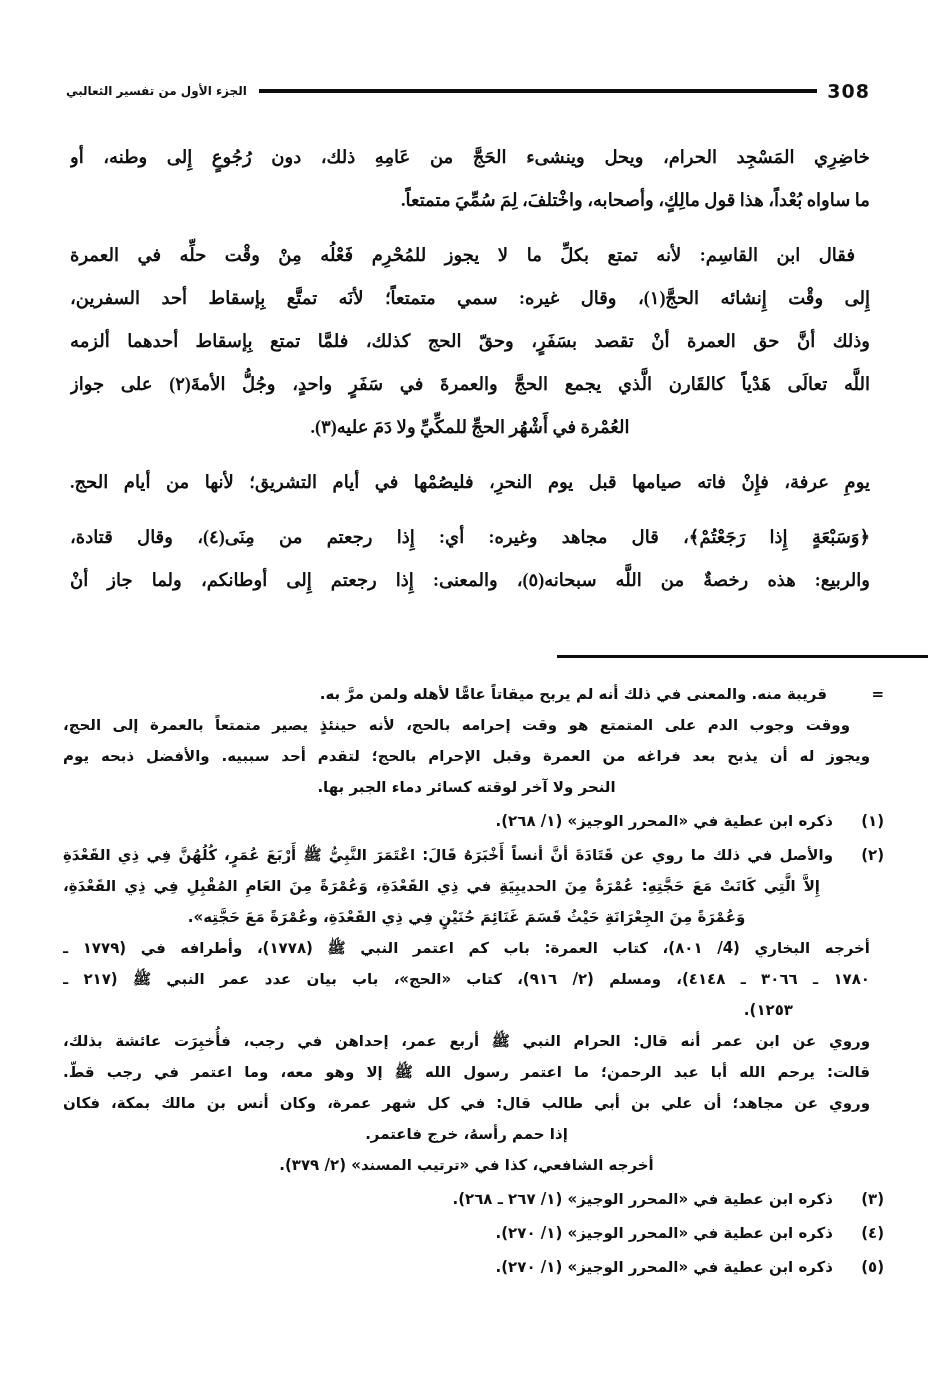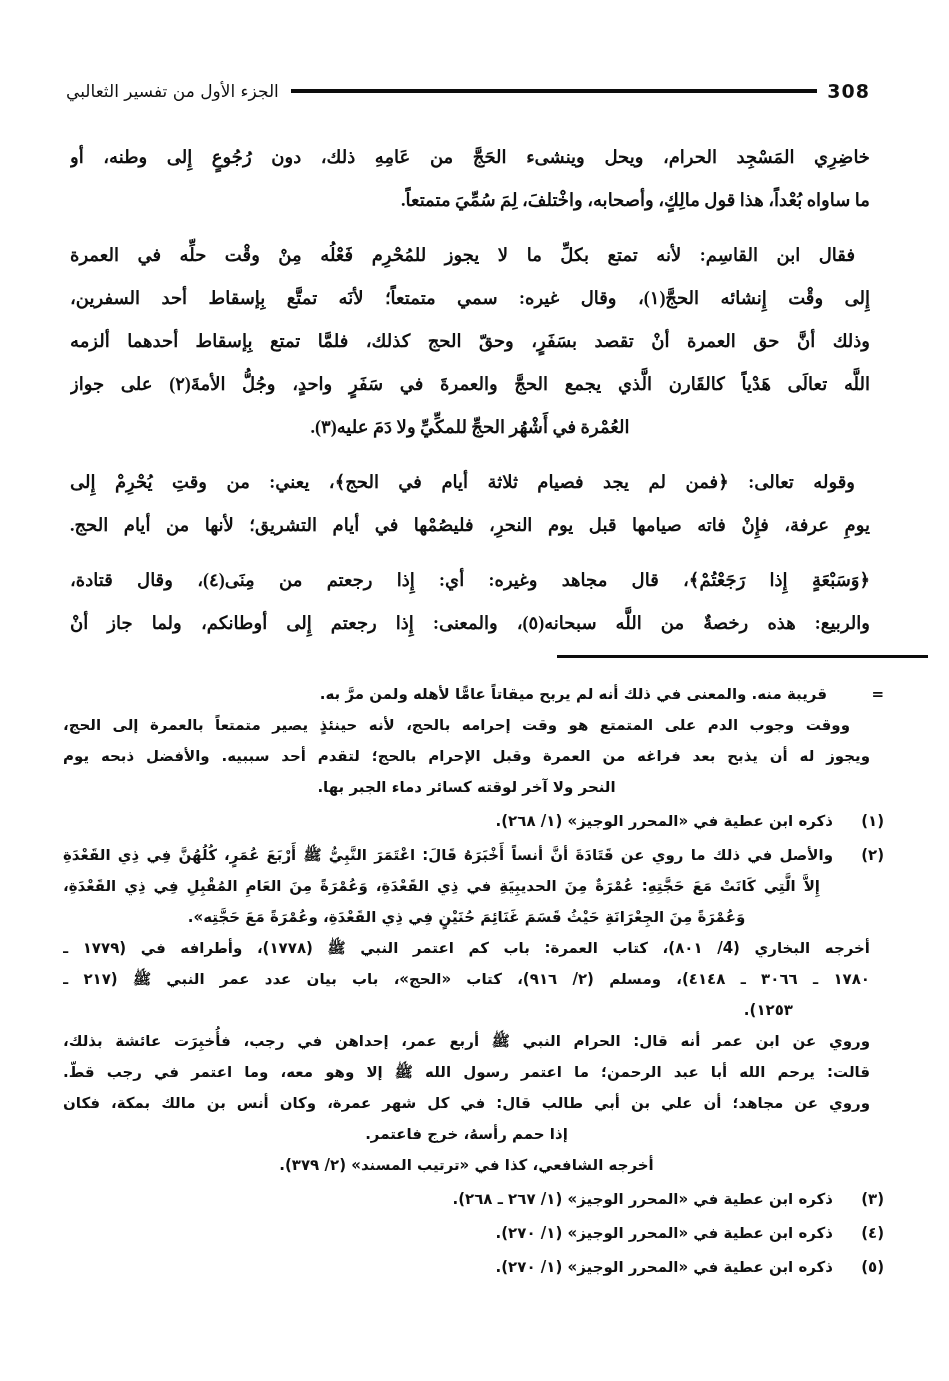--- a/index.html
+++ b/index.html
@@ -17,21 +17,21 @@
     position:absolute;top:80px;right:79px;left:66px;
     display:flex;align-items:center;
   }
   .page-num{
     font-size:19px;font-weight:700;letter-spacing:1px;white-space:nowrap;
   }
   .header-rule{
     flex:1;height:4px;background:#0c0c0c;margin:0 10px 0 12px;
   }
   .book-title{
-    font-size:17px;font-weight:400;white-space:nowrap;
+    font-size:12px;font-weight:700;white-space:nowrap;
   }
   
   .body-text{
     position:absolute;top:136px;right:79px;left:66px;
     font-size:18px;font-weight:700;
   }
   .para{margin:0 0 12px 4px;font-family:Liberation Serif, serif;}
   .bl{height:43px;line-height:43px;overflow:hidden;text-align:right;}
   .bl.just{text-align:justify;text-align-last:justify;}
   .bl.center{text-align:center;text-align-last:center;}
@@ -79,21 +79,20 @@
 
     <div class="para">
       <div class="bl just ind">فقال ابن القاسِم: لأنه تمتع بكلِّ ما لا يجوز للمُحْرِم فَعْلُه مِنْ وقْت حلِّه في العمرة</div>
       <div class="bl just">إِلى وقْت إِنشائه الحجَّ(١)، وقال غيره: سمي متمتعاً؛ لأنَه تمتَّع بِإسقاط أحد السفرين،</div>
       <div class="bl just">وذلك أنَّ حق العمرة أنْ تقصد بسَفَرٍ، وحقّ الحج كذلك، فلمَّا تمتع بِإسقاط أحدهما ألزمه</div>
       <div class="bl just">اللَّه تعالَى هَدْياً كالقَارن الَّذي يجمع الحجَّ والعمرةَ في سَفَرٍ واحدٍ، وجُلُّ الأمةَ(٢) على جواز</div>
       <div class="bl center">العُمْرة في أَشْهُر الحجِّ للمكِّيِّ ولا دَمَ عليه(٣).</div>
     </div>
 
     <div class="para">
-      <div class="bl just ind">وقوله تعالى: ﴿فمن لم يجد فصيام ثلاثة أيام في الحج﴾، يعني: من وقتِ يُحْرِمْ إِلى</div>
       <div class="bl just">يومِ عرفة، فإِنْ فاته صيامها قبل يوم النحرِ، فليصُمْها في أيام التشريق؛ لأنها من أيام الحج.</div>
     </div>
 
     <div class="para">
       <div class="bl just">﴿وَسَبْعَةٍ إِذا رَجَعْتُمْ﴾، قال مجاهد وغيره: أي: إِذا رجعتم من مِنَى(٤)، وقال قتادة،</div>
       <div class="bl just">والربيع: هذه رخصةٌ من اللَّه سبحانه(٥)، والمعنى: إِذا رجعتم إِلى أوطانكم، ولما جاز أنْ</div>
     </div>
 
   </div>
 

